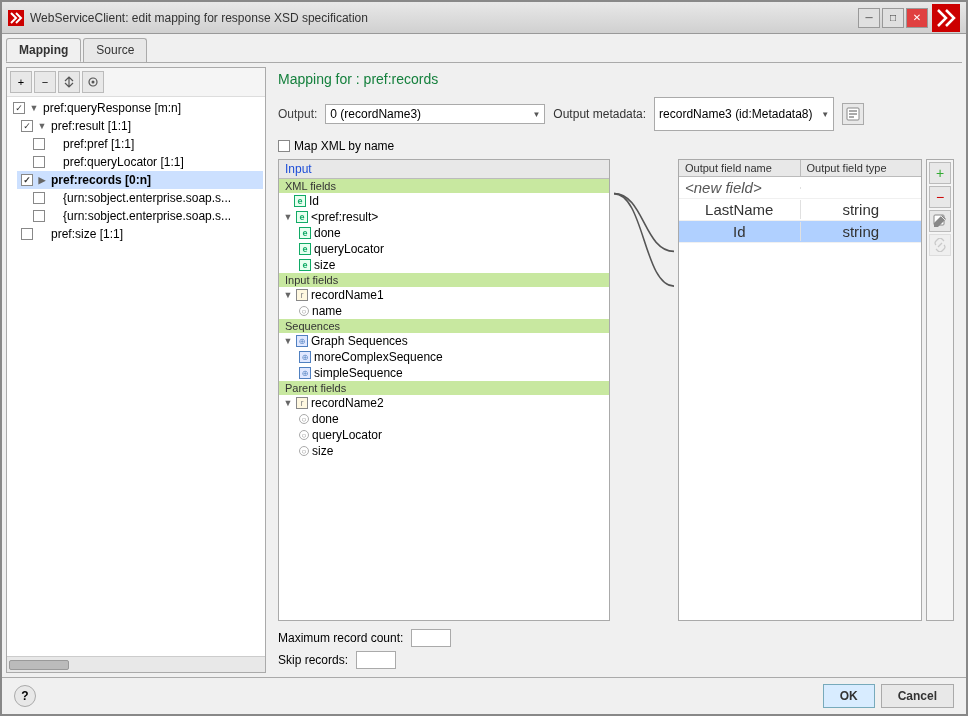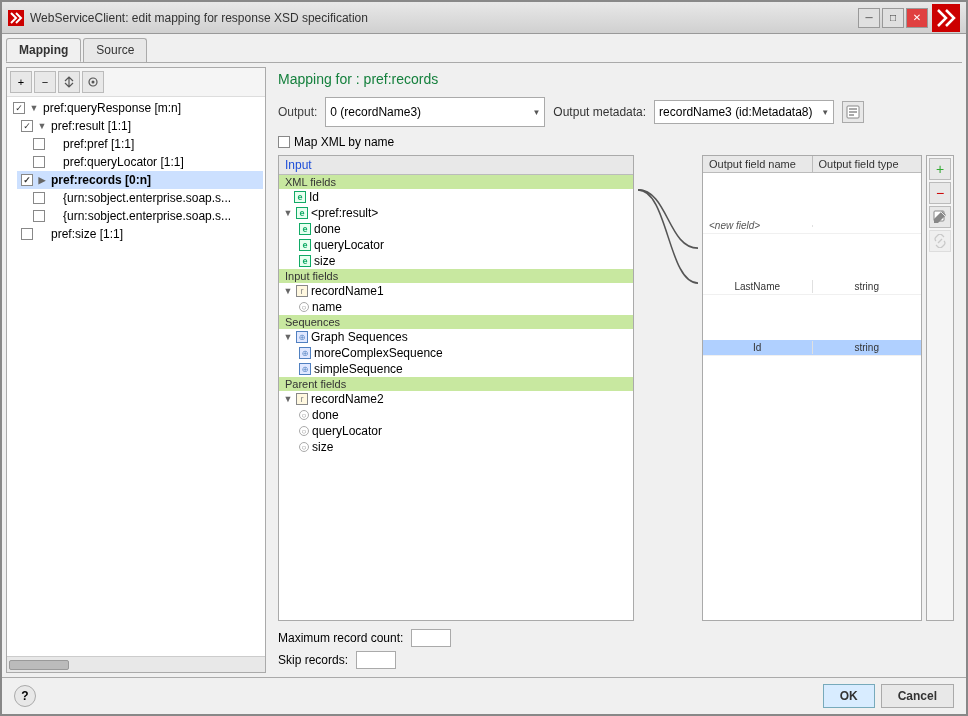--- a/index.html
+++ b/index.html
@@ -41,44 +41,44 @@
 
     .scrollbar-area { height: 16px; border-top: 1px solid #ccc; background: #e8e8e8; display: flex; align-items: center; padding: 0 2px; }
     .scroll-thumb { width: 60px; height: 10px; background: #bbb; border: 1px solid #999; border-radius: 2px; }
 
     
     .right-panel { flex: 1; display: flex; flex-direction: column; gap: 4px; overflow: hidden; }
 
     .mapping-header { padding: 4px 8px; font-size: 14px; color: #15803d; }
     .output-row { display: flex; align-items: center; gap: 8px; padding: 2px 8px; }
     .output-label { white-space: nowrap; color: #404040; }
-    .output-select { flex: 1; max-width: 220px; border: 1px solid #aaa; background: white; padding: 2px 4px; height: 30px; cursor: pointer; display: flex; align-items: center; justify-content: space-between; }
+    .output-select { flex: 1; max-width: 220px; border: 1px solid #aaa; background: white; padding: 2px 4px; height: 20px; cursor: pointer; display: flex; align-items: center; justify-content: space-between; }
     .select-arrow { font-size: 8px; color: #555; }
     .output-meta-label { white-space: nowrap; color: #333; }
-    .output-meta-select { border: 1px solid #aaa; background: white; padding: 2px 4px; height: 24px; cursor: pointer; display: flex; align-items: center; justify-content: space-between; min-width: 180px; }
+    .output-meta-select { border: 1px solid #aaa; background: white; padding: 2px 4px; height: 34px; cursor: pointer; display: flex; align-items: center; justify-content: space-between; min-width: 180px; }
     .meta-btn { width: 22px; height: 22px; border: 1px solid #aaa; background: #e8e8e8; display: flex; align-items: center; justify-content: center; cursor: pointer; font-size: 10px; }
     .checkbox-row { display: flex; align-items: center; gap: 4px; padding: 2px 8px; }
 
     
     .input-panel { flex: 1; border: 1px solid #aaa; background: white; display: flex; flex-direction: column; overflow: hidden; }
     .panel-header { background: #e8e8e8; padding: 2px 6px; border-bottom: 1px solid #bbb; font-weight: normal; color: #1d4ed8; }
     .panel-body { flex: 1; overflow: auto; position: relative; }
 
     .section-header { background: #c8e8a0; padding: 1px 6px; color: #333; font-size: 11px; }
     .input-tree-item { padding: 1px 4px; display: flex; align-items: center; gap: 3px; white-space: nowrap; }
 
     
-    .output-panel { width: 220px; border: 1px solid #aaa; background: white; display: flex; flex-direction: column; overflow: hidden; gap: 45px; }
+    .output-panel { width: 244px; border: 1px solid #aaa; background: white; display: flex; flex-direction: column; overflow: hidden; }
     .output-panel-header { display: flex; border-bottom: 1px solid #bbb; background: #e8e8e8; }
     .output-col-header { padding: 2px 6px; font-size: 11px; color: #333; }
     .output-col-header:first-child { flex: 1; }
     .output-col-header:last-child { flex: 1; border-left: 1px solid #bbb; }
     .output-row-item { display: flex; align-items: center; padding: 1px 0; border-bottom: 1px solid #f0f0f0; }
     .output-row-item.selected { background: #b0d0ff; }
-    .output-cell { padding: 1px 6px; font-size: 10px; }
+    .output-cell { padding: 1px 6px; font-size: 15px; }
     .output-cell:first-child { flex: 1; color: #555; font-style: italic; }
     .output-cell.normal { color: #333; font-style: normal; text-align: center; }
     .output-cell:last-child { flex: 1; border-left: 1px solid #e0e0e0; }
 
     .right-toolbar { display: flex; flex-direction: column; gap: 2px; padding: 2px; border: 1px solid #aaa; background: #f5f5f5; }
     .rt-btn { width: 22px; height: 22px; border: 1px solid #bbb; background: #e8e8e8; display: flex; align-items: center; justify-content: center; cursor: pointer; font-size: 11px; color: #333; }
     .rt-btn.red { color: #c00; }
     .rt-btn.disabled { opacity: 0.4; cursor: default; }
 
     .skip-area { padding: 4px 8px; display: flex; flex-direction: column; gap: 4px; }

